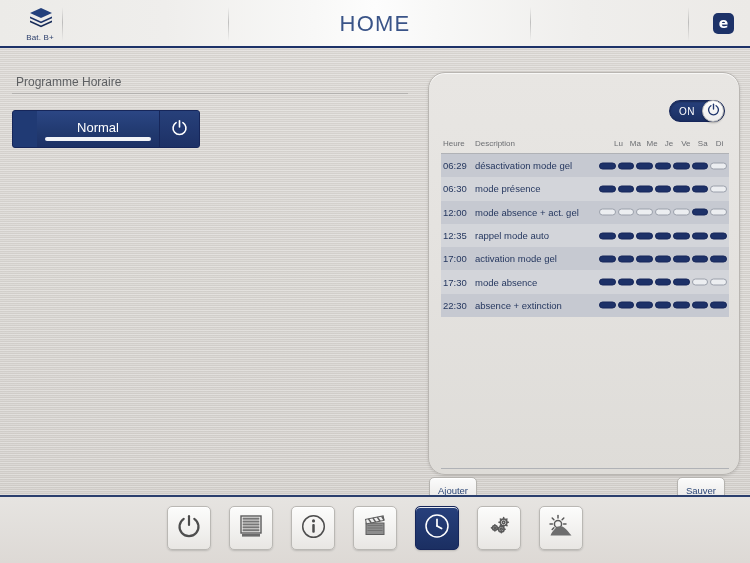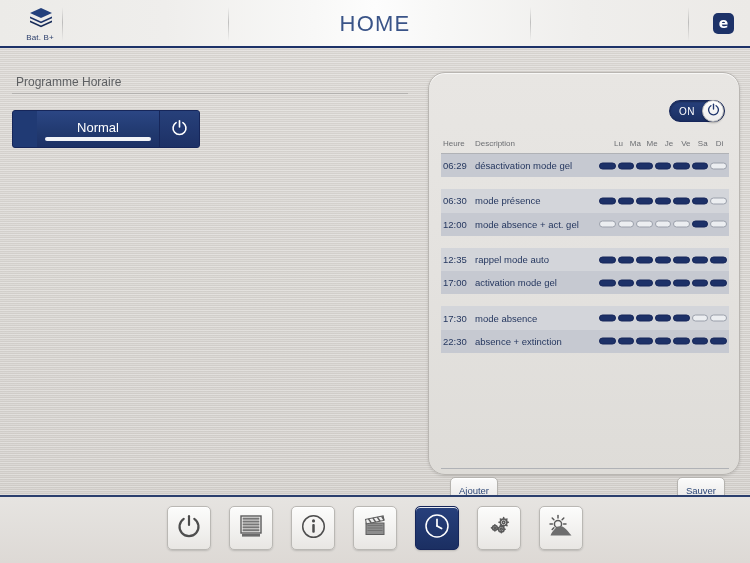--- a/index.html
+++ b/index.html
@@ -206,21 +206,21 @@
     border-top: 1px solid #b0b2b6;
   }
   .row {
     position: relative;
     height: 23.3px;
     display: flex; align-items: center;
     font-size: 9.5px;
     color: #25375f;
   }
   .row.odd  { background: #c6c9d1; }
-  .row.even { background: #d3d5da; margin-top: 12px; }
+  .row.even { background: #d3d5da; }
   .r-time { position: absolute; left: 2px; }
   .r-desc { position: absolute; left: 34px; }
   .r-days { position: absolute; left: 158px; top: 50%; transform: translateY(-50%);
             width: 130px; display: flex; }
   .pill {
     width: 17px; height: 7px;
     border-radius: 4px;
     margin-right: 2px;
   }
   .pill.on  { background: #1d3168; border: 1px solid #16265a; }
@@ -237,21 +237,21 @@
     top: 404px;
     width: 48px; height: 26px;
     border-radius: 5px;
     background: linear-gradient(180deg, #fbfbfb 0%, #f1f0ef 55%, #e6e5e3 100%);
     border: 1px solid #b5b3af;
     color: #2e4878;
     font-size: 9.5px;
     display: flex; align-items: center; justify-content: center;
     box-shadow: 0 1px 1px rgba(0,0,0,0.13), inset 0 1px 0 rgba(255,255,255,0.85);
   }
-  .btn-add  { left: 21px; }
+  .btn-add  { left: 0; }
   .btn-save { right: 14px; }
 
   
   .bottom-bar {
     position: absolute;
     left: 0; bottom: 0;
     width: 750px; height: 68px;
     background: linear-gradient(180deg, #e6e4e1 0%, #ddd9d5 100%);
     border-top: 2px solid #2b3f6d;
   }

